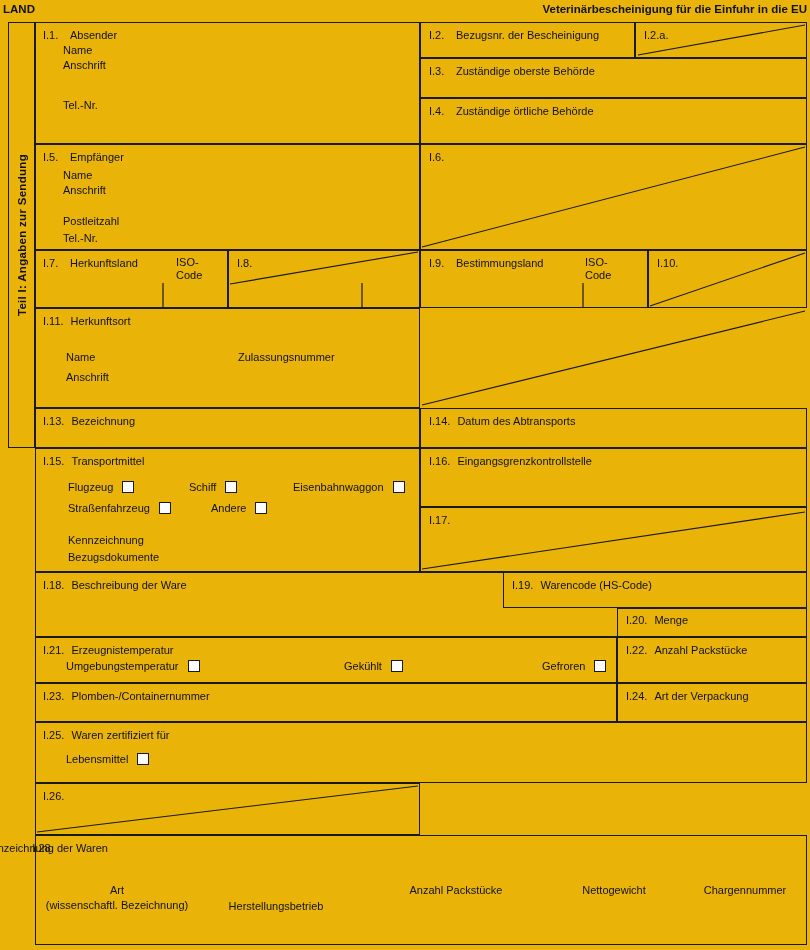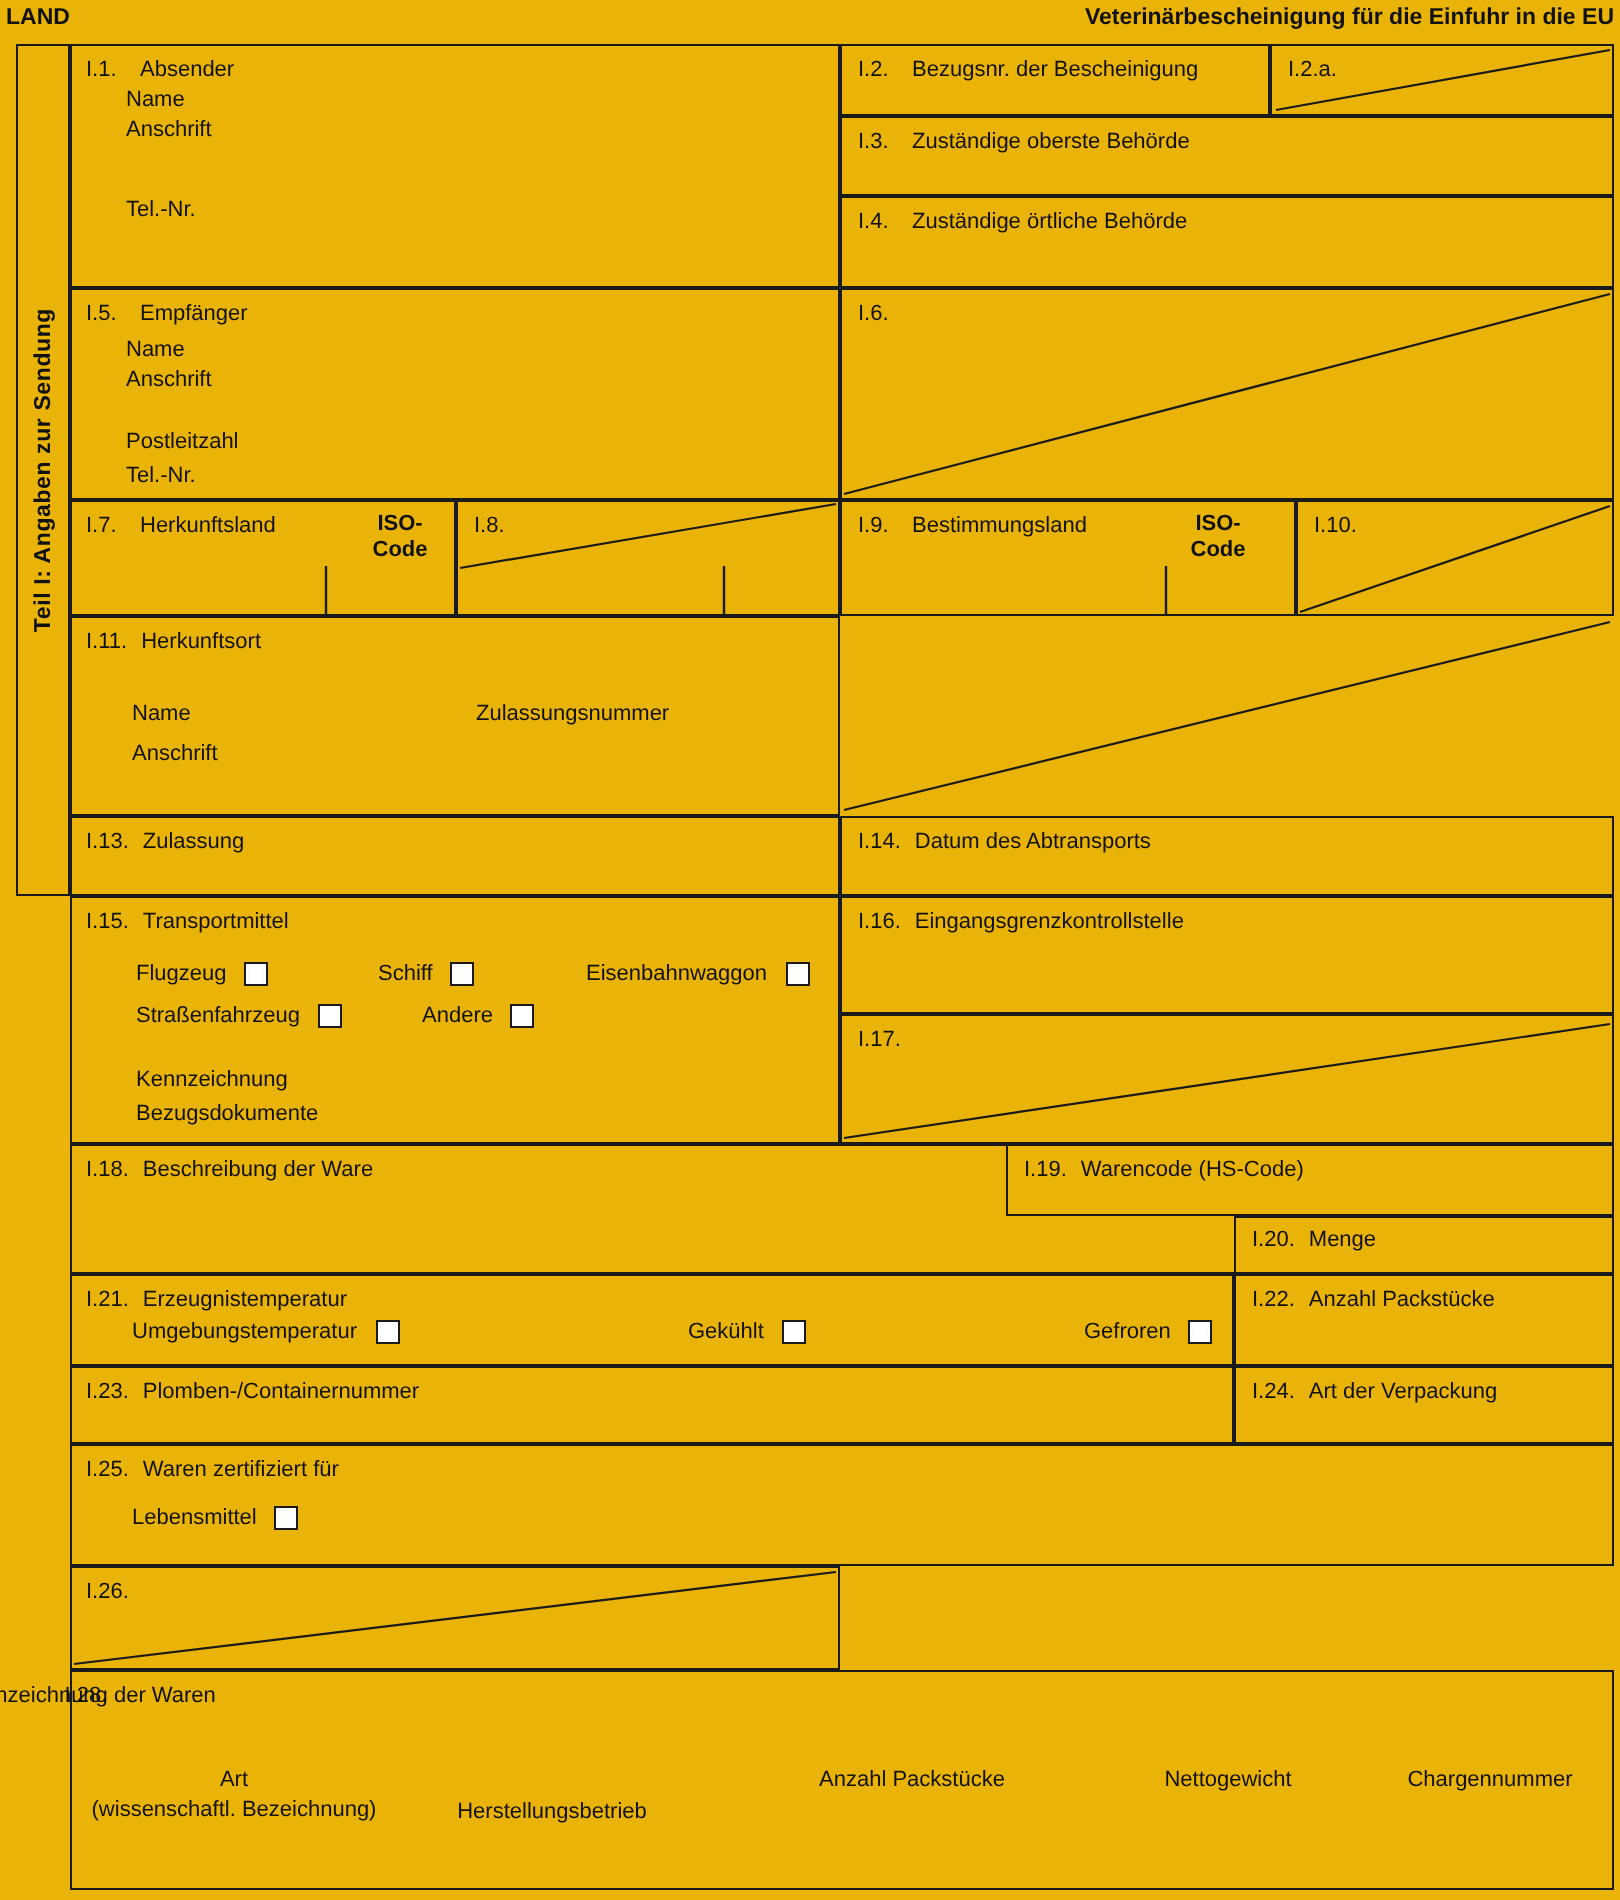--- a/index.html
+++ b/index.html
@@ -10,21 +10,21 @@
   }
   .hdr-left{position:absolute;left:3px;top:3px;font-weight:bold;font-size:11.5px;}
   .hdr-title{position:absolute;right:3px;top:3px;font-weight:bold;font-size:11.5px;text-align:right;}
   .cell{position:absolute;border:1px solid #1a1a1a;box-sizing:border-box;}
   .cell.no-r{border-right:none;}
   .strip{display:flex;align-items:center;justify-content:center;}
   .strip-text{writing-mode:vertical-rl;transform:rotate(180deg);font-weight:bold;font-size:11.5px;white-space:nowrap;letter-spacing:0.3px;}
   .lbl{position:absolute;top:6px;left:7px;white-space:nowrap;}
   .num{display:inline-block;min-width:20px;margin-right:7px;}
   .sub{position:absolute;white-space:nowrap;}
-  .iso{position:absolute;text-align:center;width:48px;line-height:13px;font-weight:bold;}
+  .iso{position:absolute;width:48px;line-height:13px;}
   .opt{position:absolute;display:flex;align-items:center;gap:9px;white-space:nowrap;}
   .cb{display:inline-block;width:12px;height:12px;border:1.5px solid #1a1a1a;box-sizing:border-box;background:#fff;}
   .cb.abs{position:absolute;}
   .cols span{position:absolute;transform:translateX(-50%);white-space:nowrap;}
   svg.overlay{position:absolute;left:0;top:0;pointer-events:none;}
 </style>
 </head>
 <body>
 
 <div class="page">
@@ -88,21 +88,21 @@
 
   <div class="cell" style="left:35px;top:308px;width:385px;height:100px">
     <div class="lbl"><span class="num">I.11.</span><span>Herkunftsort</span></div>
     <div class="sub" style="left:30px;top:42px">Name</div>
     <div class="sub" style="left:202px;top:42px">Zulassungsnummer</div>
     <div class="sub" style="left:30px;top:62px">Anschrift</div>
   </div>
 
 
   <div class="cell" style="left:35px;top:408px;width:385px;height:40px">
-    <div class="lbl"><span class="num">I.13.</span><span>Zulassung</span></div>
+    <div class="lbl"><span class="num">I.13.</span><span>Bezeichnung</span></div>
   </div>
   <div class="cell" style="left:420px;top:408px;width:387px;height:40px">
     <div class="lbl" style="left:8px"><span class="num">I.14.</span><span>Datum des Abtransports</span></div>
   </div>
 
   <div class="cell" style="left:35px;top:448px;width:385px;height:124px">
     <div class="lbl"><span class="num">I.15.</span><span>Transportmittel</span></div>
     <div class="opt" style="left:32px;top:32px">
         <span>Flugzeug</span>
         <span class="cb"></span>

